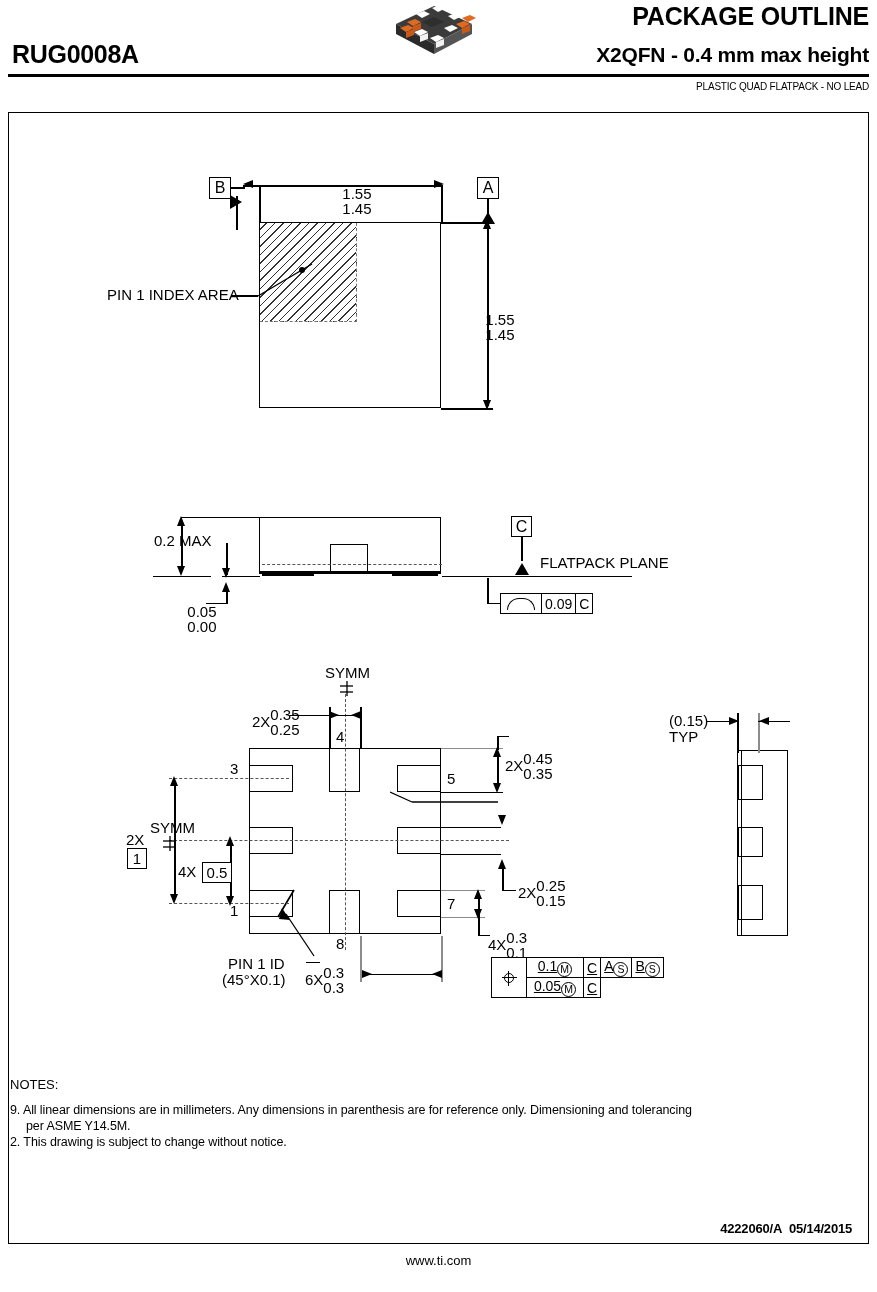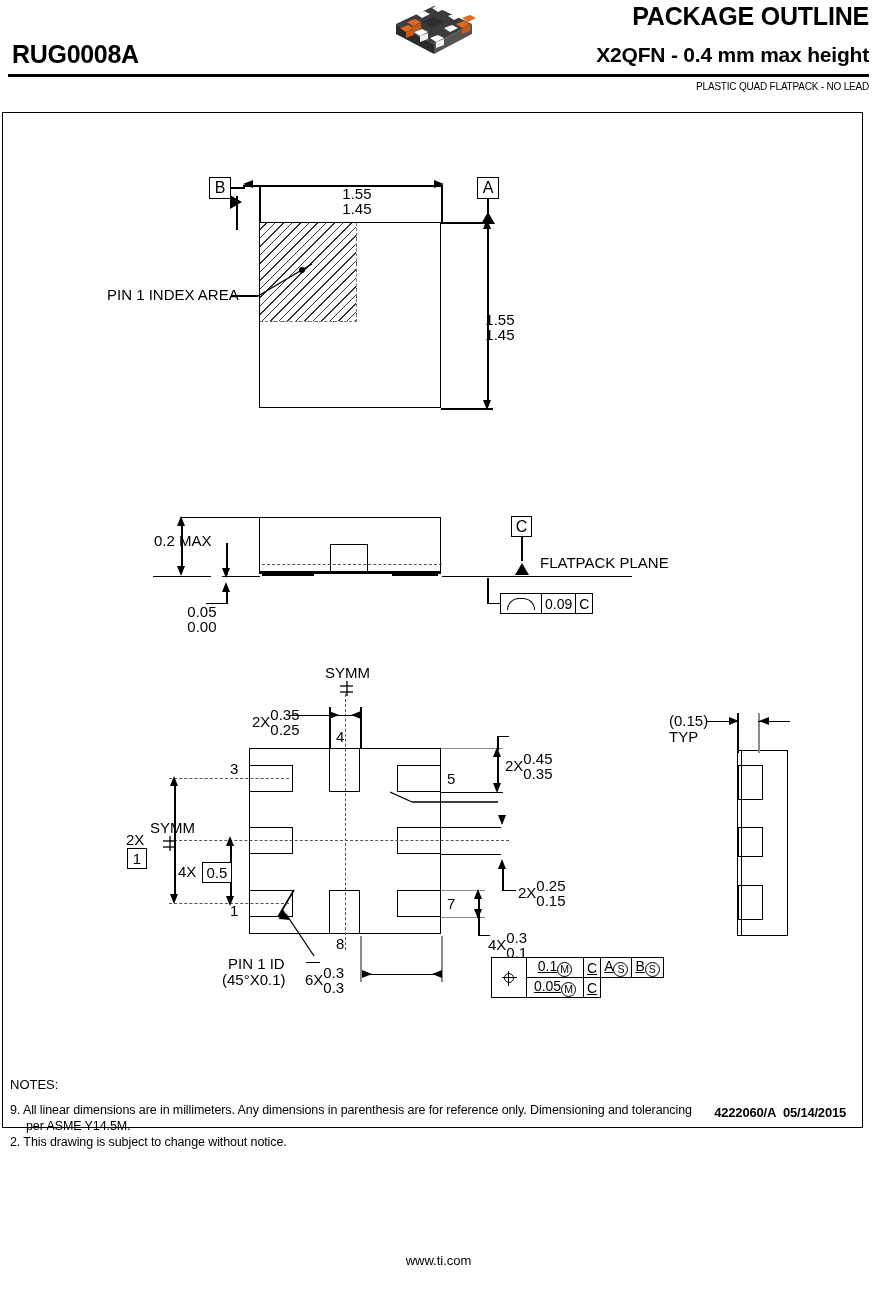--- a/index.html
+++ b/index.html
@@ -12,21 +12,21 @@
   #hdr-title{right:8px;top:4px;font-size:25px;font-weight:bold;letter-spacing:-.2px;}
   #hdr-sub{right:8px;top:44px;font-size:21px;font-weight:bold;letter-spacing:-.2px;}
   #hdr-part{left:12px;top:42px;font-size:25px;font-weight:bold;letter-spacing:-.3px;}
   #hdr-desc{right:8px;top:82px;font-size:10px;letter-spacing:-.2px;}
   #hdr-rule1{left:8px;top:74px;width:861px;height:3px;background:#000;}
 
   
   #pkgicon{left:386px;top:2px;width:96px;height:56px;}
 
   
-  #frame{left:2px;top:112px;width:861px;height:1016px;border:1.5px solid #000;box-sizing:border-box;}
+  #frame{left:8px;top:112px;width:861px;height:1132px;border:1.5px solid #000;box-sizing:border-box;}
   #docnum{right:16px;bottom:8px;font-size:13px;font-weight:bold;letter-spacing:-.2px;}
 
   
   #notes-h{left:10px;top:1078px;font-size:13px;}
   #note1{left:10px;top:1104px;font-size:12.5px;letter-spacing:-.1px;}
   #note1b{left:26px;top:1120px;font-size:12.5px;letter-spacing:-.1px;}
   #note2{left:10px;top:1136px;font-size:12.5px;letter-spacing:-.1px;}
   #footer{left:0;top:1253px;width:877px;text-align:center;font-size:13px;}
 
   

